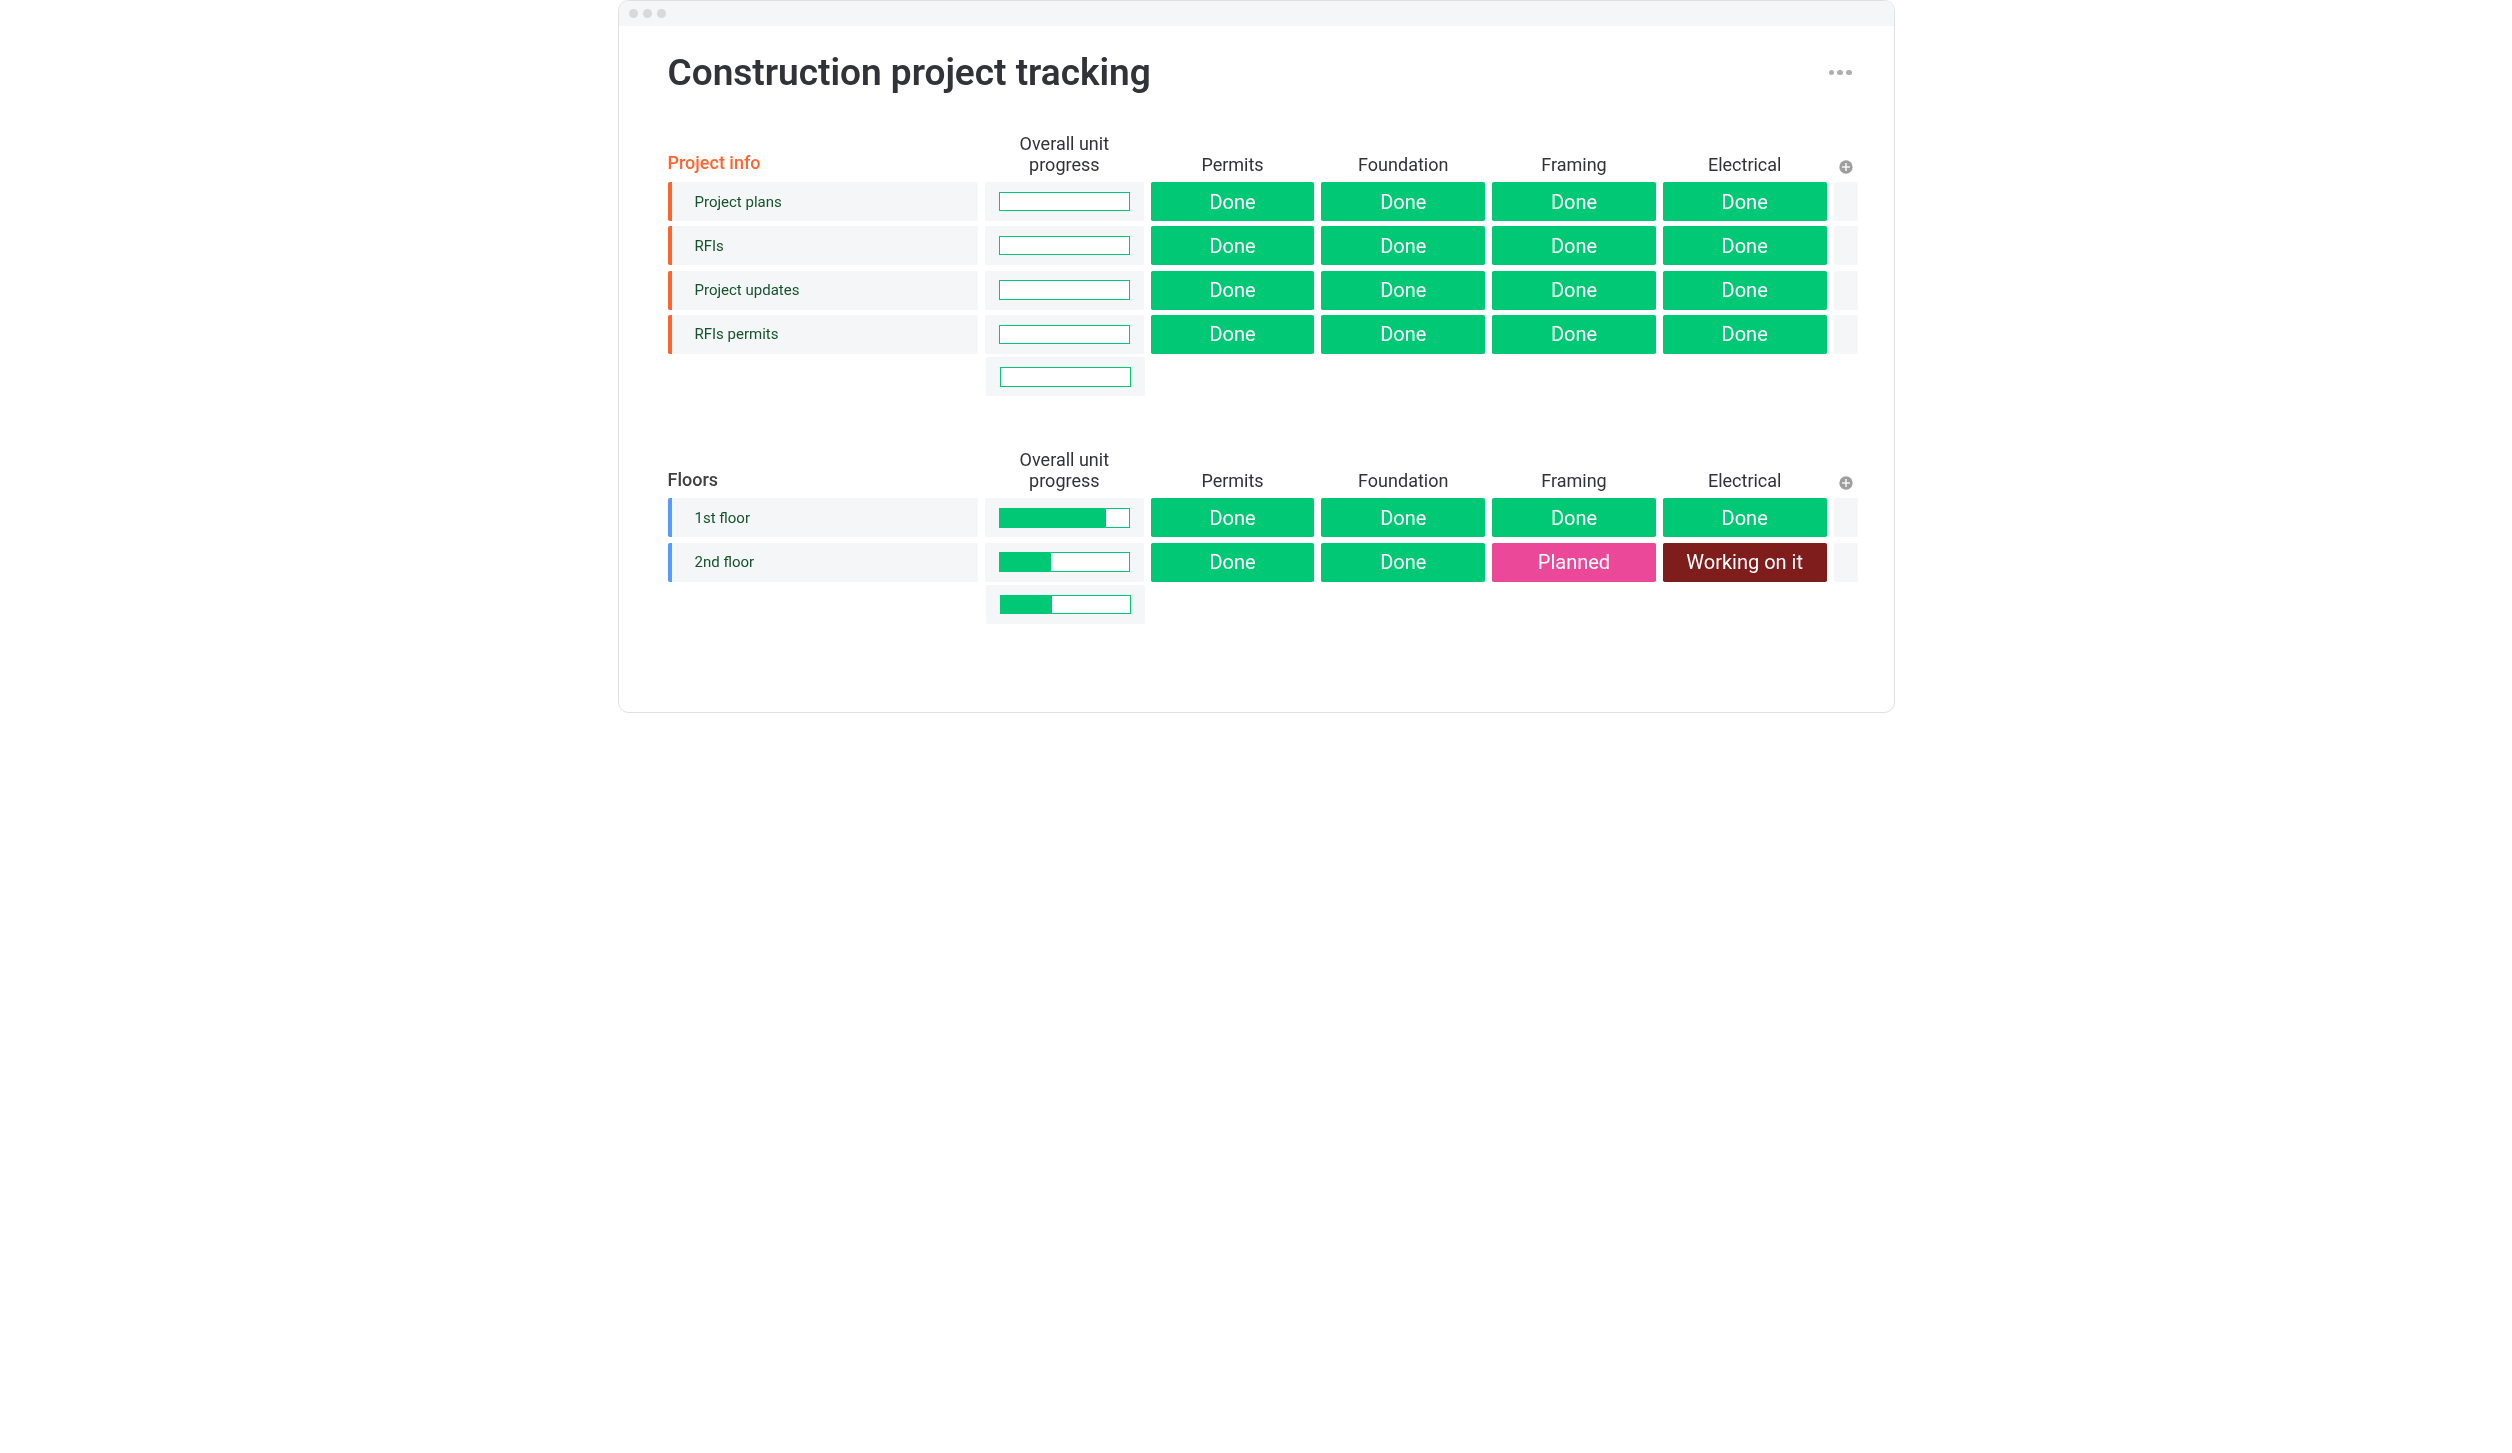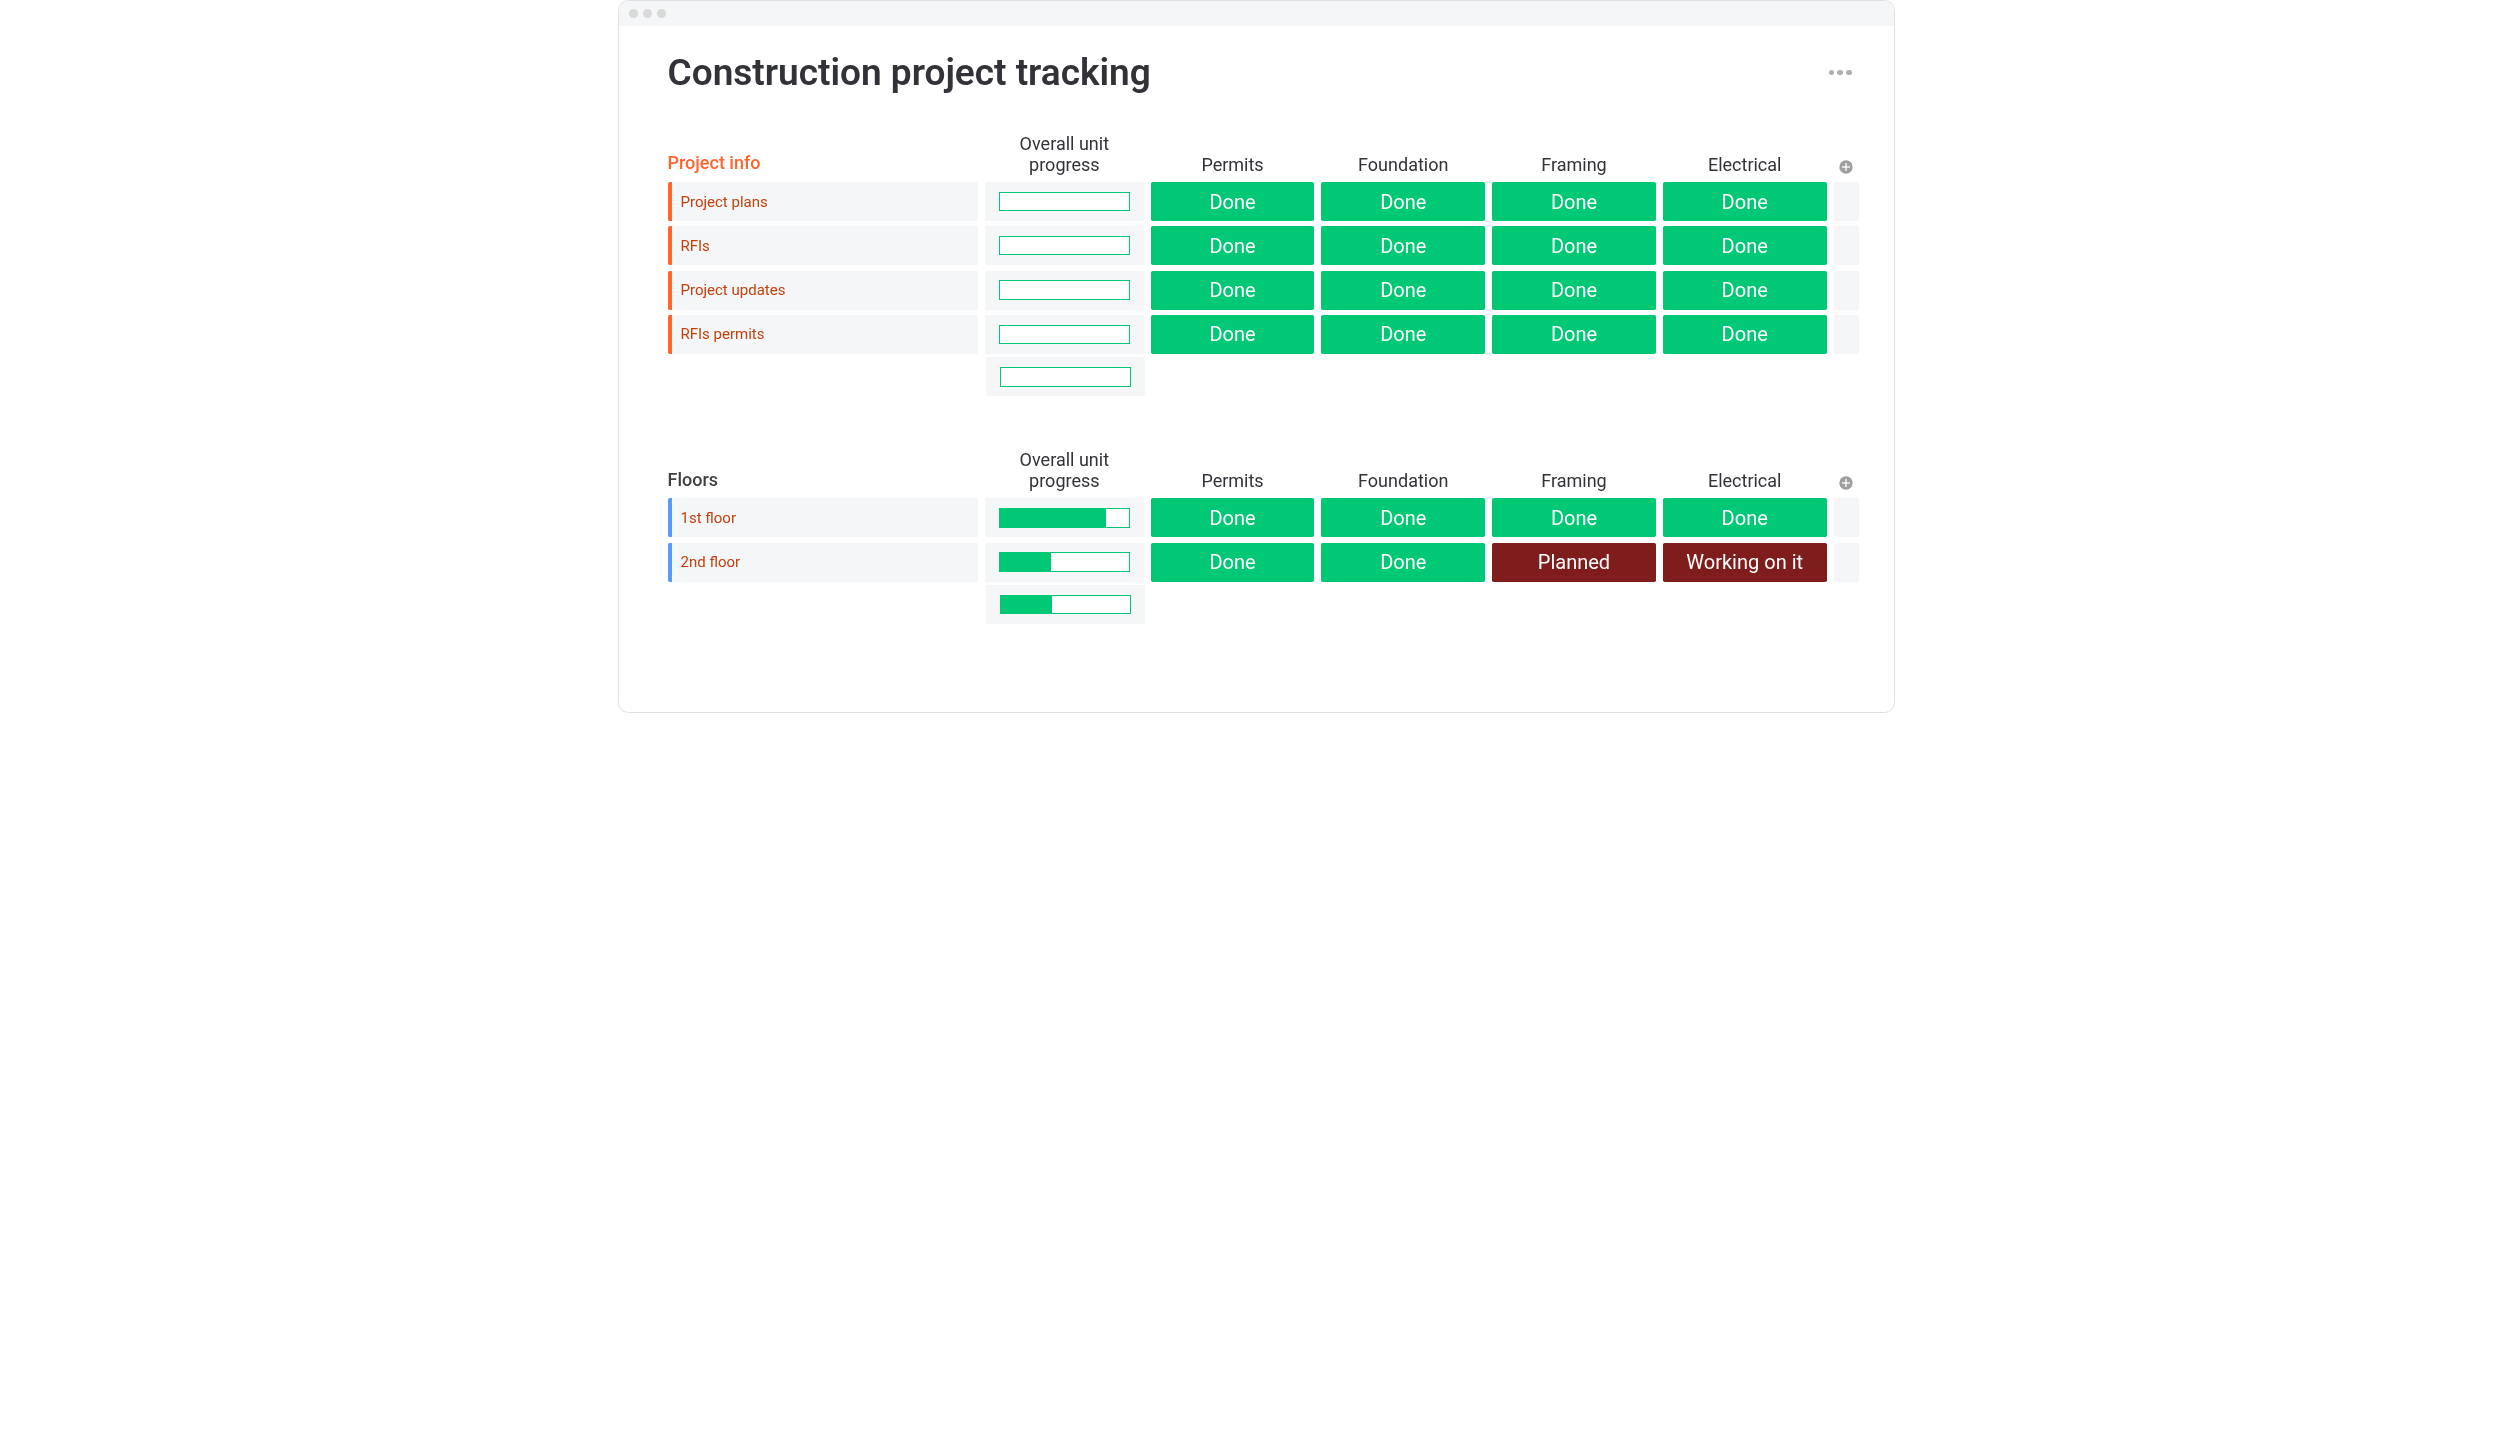--- a/index.html
+++ b/index.html
@@ -88,23 +88,23 @@
     align-items: stretch;
     gap: 7px;
     height: 39px;
   }
   .name-cell {
     width: 311px;
     display: flex;
     align-items: center;
     background: #f5f6f8;
     border-left: 4.4px solid;
-    padding-left: 9px;
+    padding-left: 23px;
     font-size: 15px;
-    color: #c2410c;
+    color: #14532d;
     border-radius: 1.8px;
   }
   .progress-cell {
     width: 159px;
     background: #f5f6f8;
     display: flex;
     align-items: center;
     justify-content: center;
     border-radius: 1.8px;
   }
@@ -122,21 +122,21 @@
   .status-cell {
     width: 164px;
     display: flex;
     align-items: center;
     justify-content: center;
     color: #ffffff;
     font-size: 20px;
     border-radius: 1.8px;
   }
   .status-done { background: #00c875; }
-  .status-planned { background: #7f1d1d; }
+  .status-planned { background: #ec4899; }
   .status-working { background: #7f1d1d; }
   .trailing-cell {
     width: 25px;
     background: #f5f6f8;
     border-radius: 1.8px;
   }
   .summary-row {
     display: flex;
     gap: 7px;
     height: 39px;

